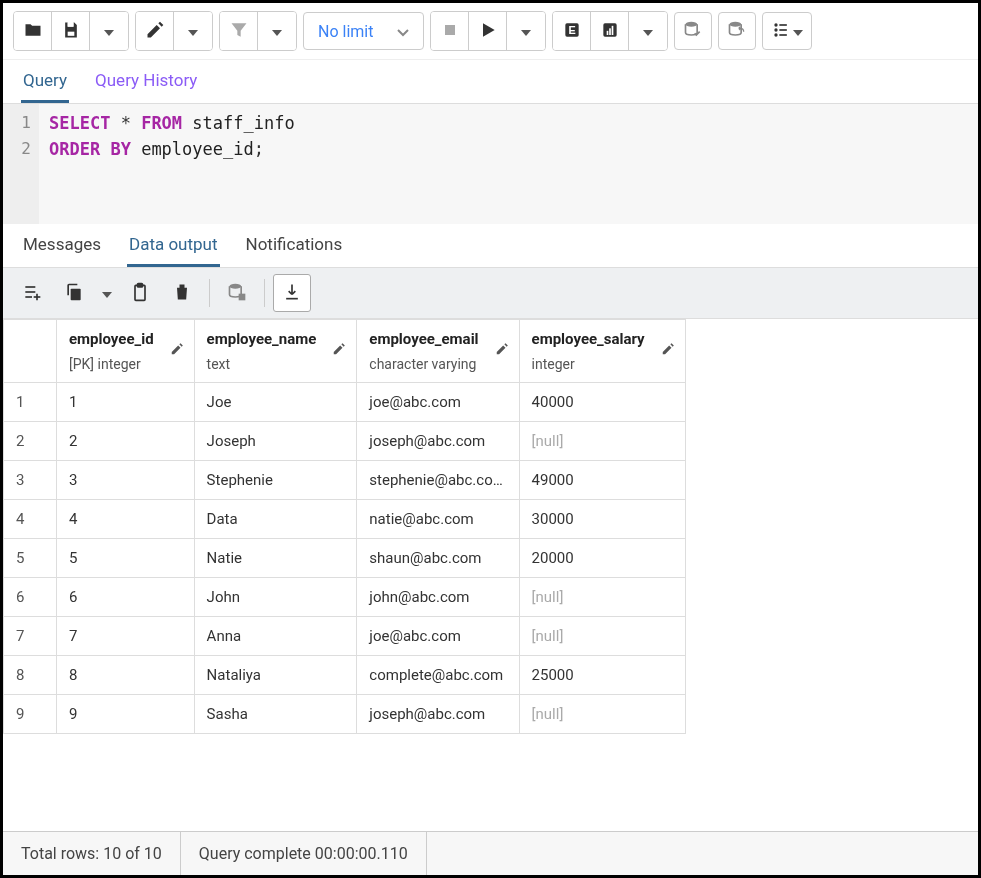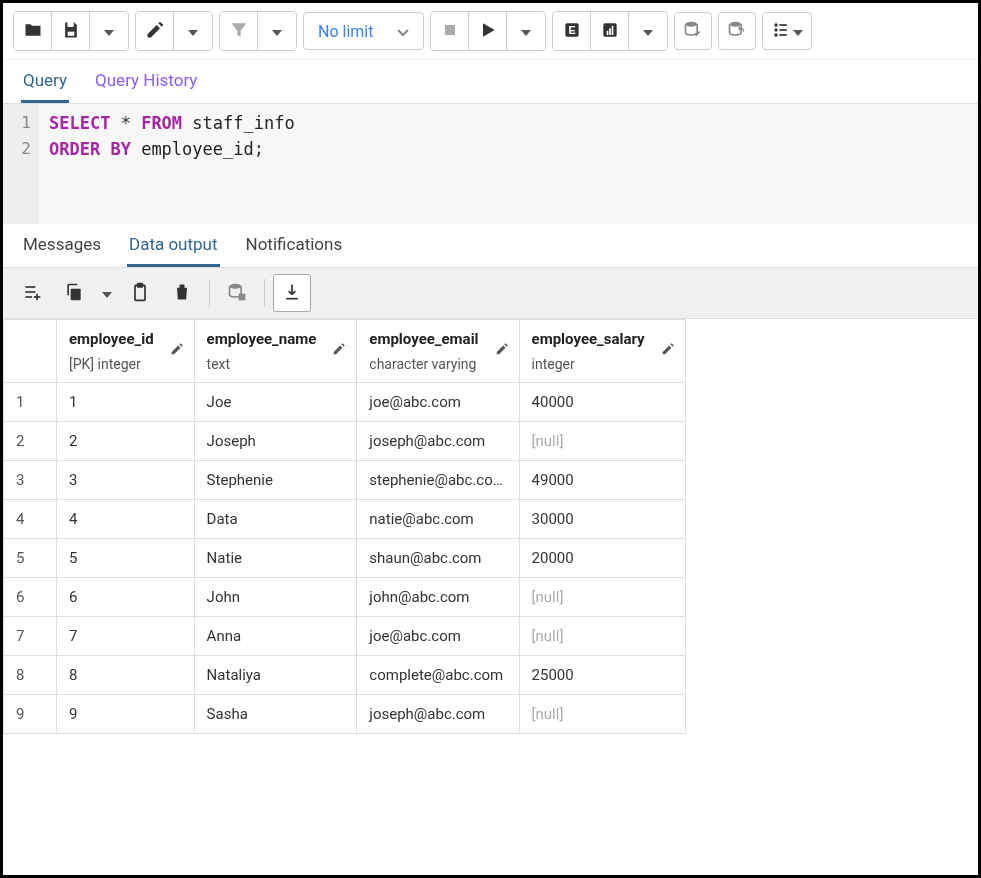--- a/index.html
+++ b/index.html
@@ -322,14 +322,18 @@
             <td class="rownum">9</td>
     <td class="num-col">9</td>
     <td>Sasha</td>
     <td>joseph@abc.com</td>
     <td class="null">[null]</td>
           </tr>
         </tbody>
     </table>
   </div>
 
+  <div class="footer">
+    <div class="cell">Total rows: 10 of 10</div>
+    <div class="cell">Query complete 00:00:00.110</div>
+  </div>
 
 </div>
 
 </body></html>

